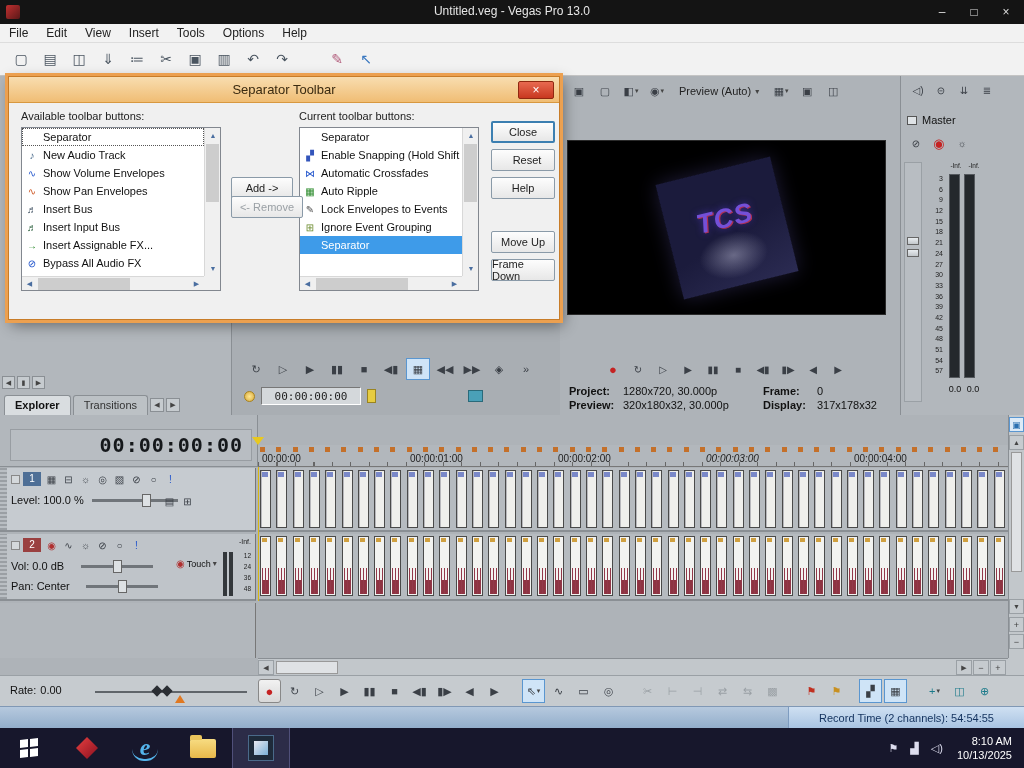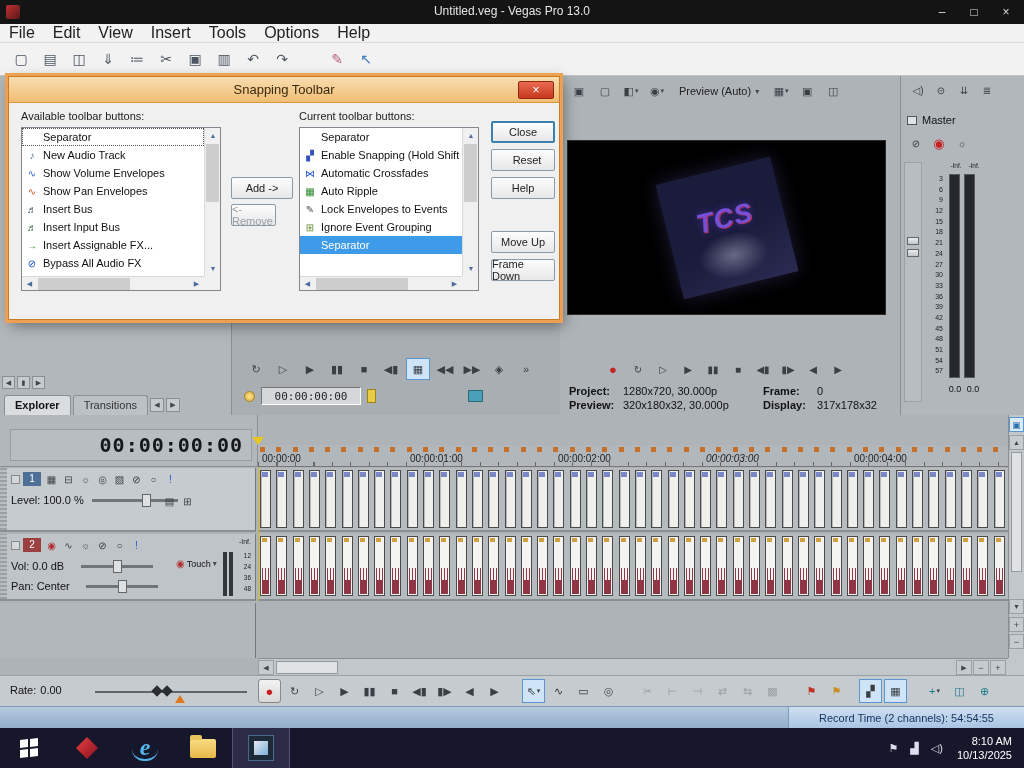--- a/index.html
+++ b/index.html
@@ -11,21 +11,21 @@
 #titlebar{position:absolute;left:0;top:0;width:1024px;height:24px;background:#141414;}
 #app-ico{position:absolute;left:6px;top:5px;width:14px;height:14px;
   background:linear-gradient(135deg,#c03030,#5a1818);border-radius:2px;}
 #title-text{position:absolute;left:0;right:0;top:4px;text-align:center;color:#e6e6e6;font-size:12px;}
 #win-btns{position:absolute;right:2px;top:0;height:24px;display:flex;}
 .wbtn{width:32px;height:24px;display:flex;align-items:center;justify-content:center;color:#ddd;font-size:12px;}
 
 
 #menubar{position:absolute;left:0;top:24px;width:1024px;height:19px;background:#f2f2f2;
   display:flex;align-items:center;border-bottom:1px solid #ddd;}
-.menu-item{padding:2px 9px;font-size:16px;color:#222;}
+.menu-item{padding:2px 9px;font-size:12px;color:#222;}
 #toolbar{position:absolute;left:0;top:43px;width:1024px;height:33px;background:#f2f2f2;
   border-bottom:1px solid #c4c4c4;display:flex;align-items:center;padding-left:8px;gap:3px;}
 .tb-btn{width:26px;height:24px;display:flex;align-items:center;justify-content:center;
   font-size:14px;color:#4a5560;}
 .tb-btn.gap{margin-left:26px;}
 
 
 #workspace{position:absolute;left:0;top:76px;width:1024px;height:339px;background:#a9aeb3;}
 
 #left-panel{position:absolute;left:0;top:0;width:232px;height:339px;background:#b2b7bc;border-right:1px solid #8a8f94;}
@@ -120,21 +120,21 @@
 .vsb .sb-thumb{position:absolute;left:1px;right:1px;top:16px;height:58px;background:#cdcdcd;}
 .hsb .sb-thumb{flex:0 0 92px;height:12px;background:#cdcdcd;margin:0 1px;}
 .hsb .sb-right{margin-left:auto;}
 .sb-corner{position:absolute;right:0;bottom:0;width:16px;height:14px;background:#f0f0f0;}
 .dlg-btn{position:absolute;width:64px;height:22px;background:linear-gradient(#fdfdfd,#e7e7e7);
   border:1px solid #8a9aa8;border-radius:2px;font-size:11px;color:#222;
   display:flex;align-items:center;justify-content:center;}
 .dlg-btn.default{border:2px solid #3c7fb1;}
 .dlg-btn.disabled{color:#9a9a9a;}
 #btn-add{left:222px;top:100px;width:62px;}
-#btn-remove{left:222px;top:127px;width:45px;}
+#btn-remove{left:222px;top:119px;width:72px;}
 #btn-close2{left:482px;top:44px;}
 #btn-reset{left:482px;top:72px;padding-left:8px;}
 #btn-help{left:482px;top:100px;}
 #btn-moveup{left:482px;top:154px;}
 #btn-movedown{left:482px;top:182px;}
 
 
 #timeline{position:absolute;left:0;top:415px;width:1024px;height:260px;background:#aeb3b8;}
 #dock-grip{position:absolute;left:2px;top:6px;width:5px;height:42px;
   background:repeating-linear-gradient(0deg,#888 0 2px,transparent 2px 5px);}
@@ -530,21 +530,21 @@
         <div class="mbar b1"></div>
         <div class="mbar b2"></div>
         <span class="mval l">0.0</span>
         <span class="mval r">0.0</span>
       </div>
     </div>
   </div>
 
   <div id="dialog">
     <div id="dlg-title">
-      <span>Snapping Toolbar</span>
+      <span>Separator Toolbar</span>
       <span id="dlg-close">×</span>
     </div>
     <span class="dlg-label" id="lbl-avail">Available toolbar buttons:</span>
     <span class="dlg-label" id="lbl-curr">Current toolbar buttons:</span>
 
     <div class="listbox" id="list-available">
       <div class="items">
           <div class="list-item focused">
             <div class="ic"></div>
             <div class="lb">Separator</div>

